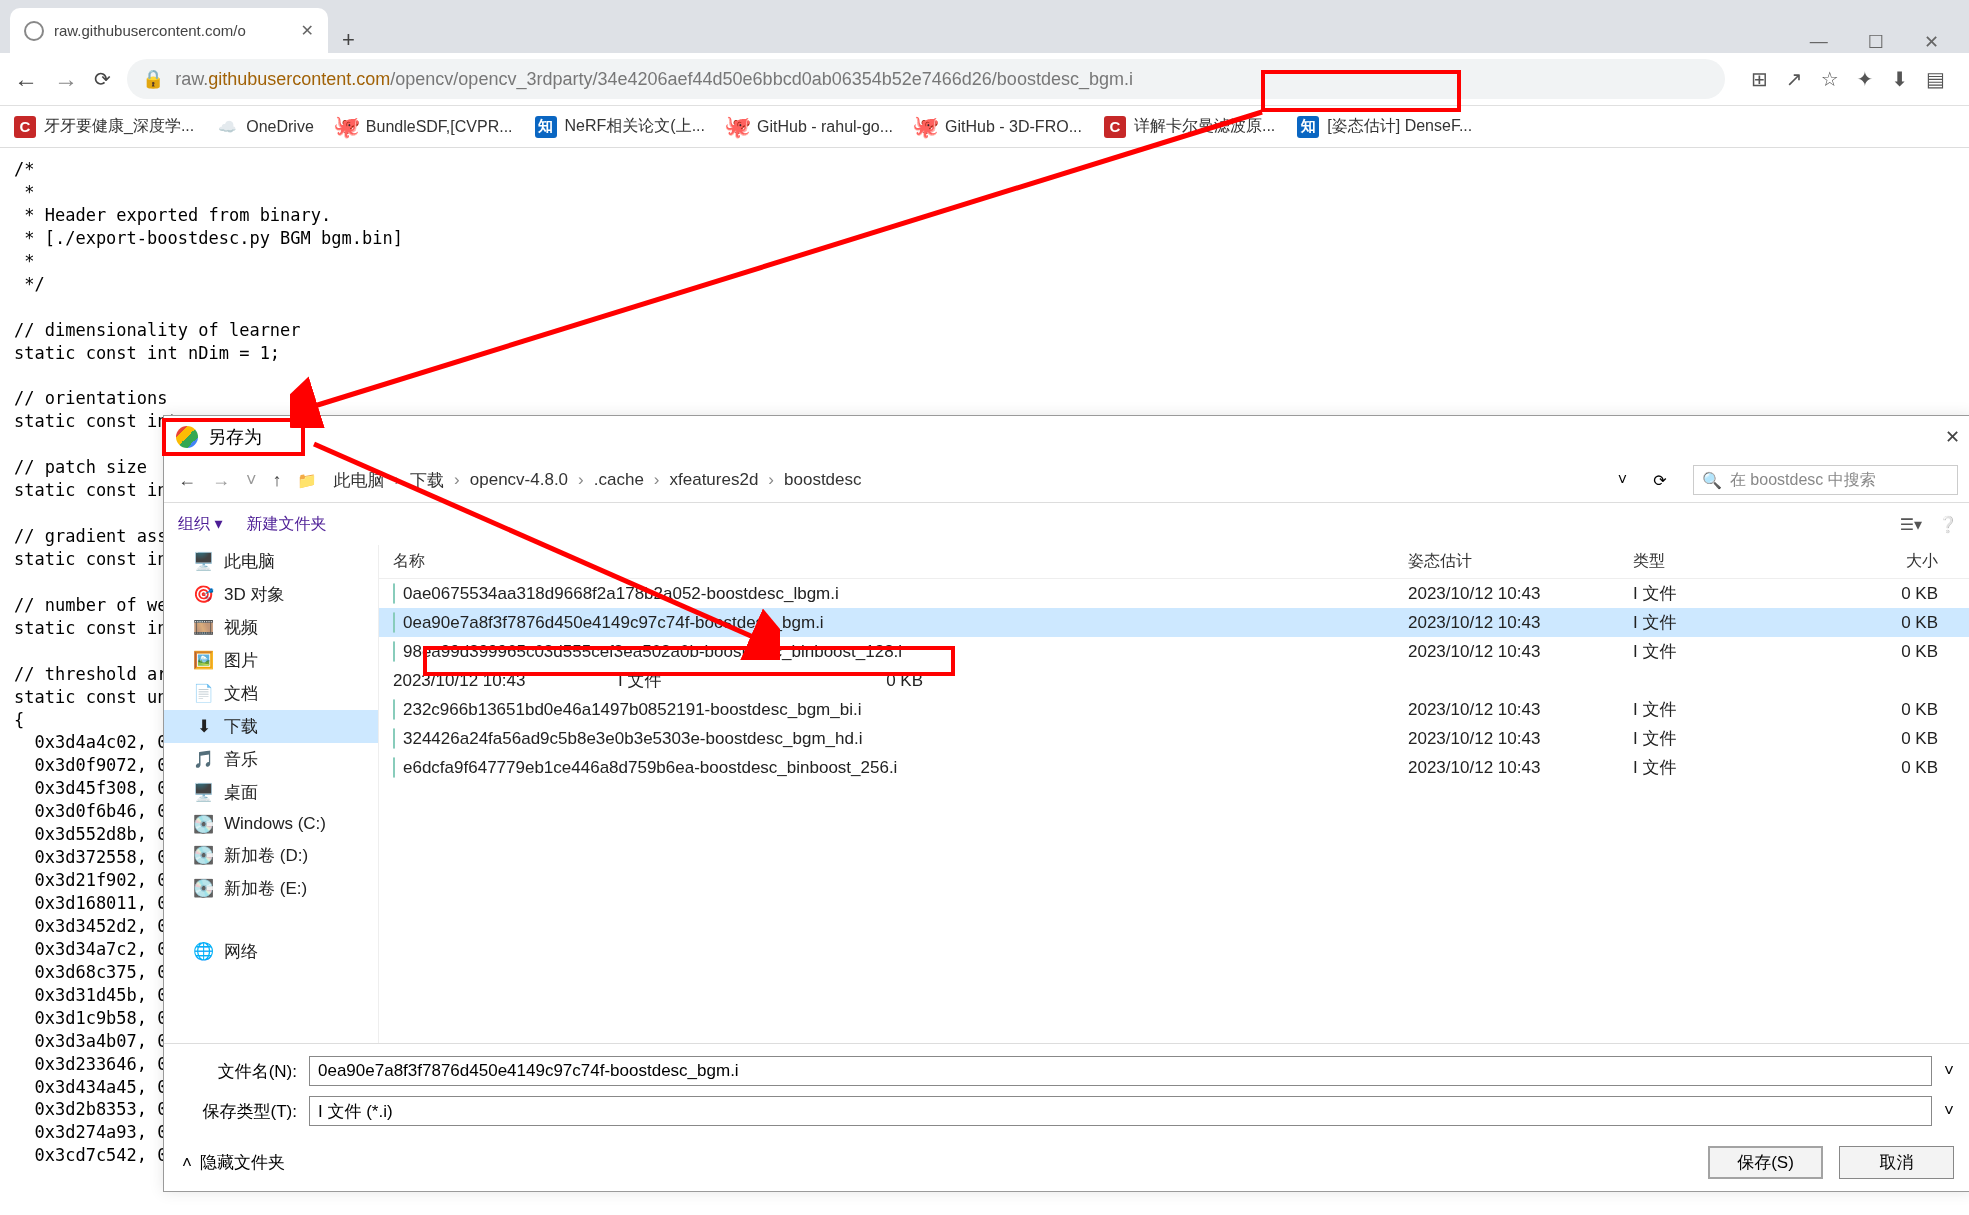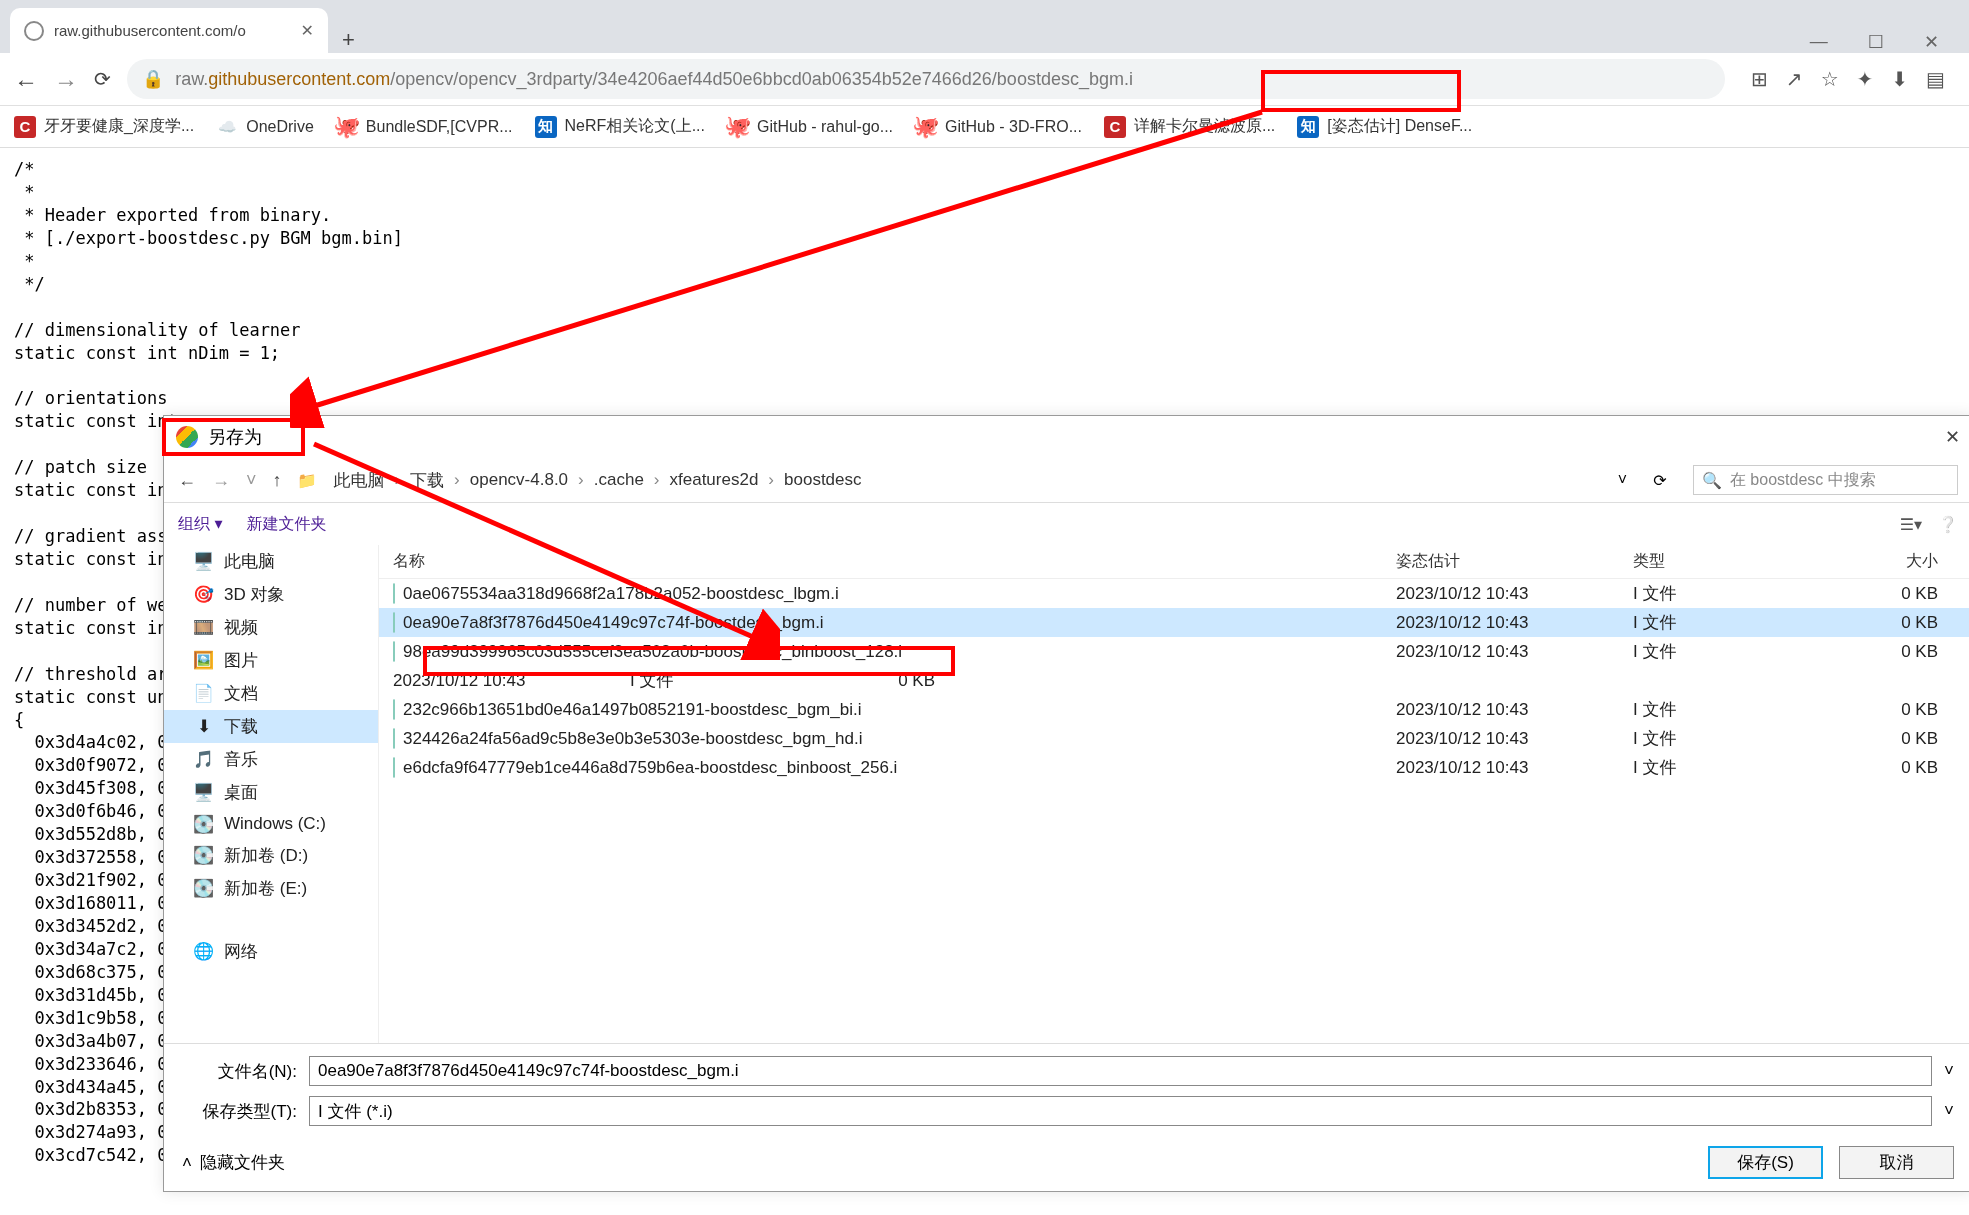--- a/index.html
+++ b/index.html
@@ -54,34 +54,34 @@
 .dlg-toolbar-right { margin-left: auto; display: flex; gap: 16px; align-items: center; color: #555; }
 .dlg-body { flex: 1; display: flex; overflow: hidden; }
 .dlg-side { width: 215px; border-right: 1px solid #eee; overflow: hidden; }
 .side-item { display: flex; align-items: center; gap: 10px; padding: 5px 10px 5px 30px; font-size: 17px; color: #222; }
 .side-item.selected { background: #cde8ff; }
 .side-item .icn { width: 20px; height: 20px; display: flex; align-items: center; justify-content: center; }
 .dlg-files { flex: 1; display: flex; flex-direction: column; }
 .file-header { display: flex; font-size: 16px; color: #333; padding: 6px 14px; border-bottom: 1px solid #eee; }
 .col-name { flex: 1; }
 .col-date { width: 225px; }
-.col-type { width: 195px; margin-left: 12px; }
+.col-type { width: 195px; }
 .col-size { width: 130px; text-align: right; padding-right: 20px; }
 .file-row { display: flex; padding: 3px 14px; font-size: 17px; color: #222; align-items: center; }
 .file-row.selected { background: #cde8ff; }
 .file-row .ficn { width: 20px; height: 20px; margin-right: 8px; background: linear-gradient(135deg,#b7e0f4,#e6f6fd); border: 1px solid #8cb; border-radius: 2px; }
 .dlg-bottom { border-top: 1px solid #ddd; padding: 12px 18px 8px; display: flex; flex-direction: column; gap: 10px; }
 .frow { display: flex; align-items: center; gap: 12px; font-size: 17px; }
 .frow label { width: 115px; text-align: right; }
 .frow .finput { flex: 1; border: 1px solid #888; height: 30px; padding: 0 8px; display: flex; align-items: center; font-size: 17px; }
 .dlg-buttons { display: flex; align-items: center; padding: 12px 18px; }
 .hide-folders { display: flex; align-items: center; gap: 8px; font-size: 17px; }
 .btns { margin-left: auto; display: flex; gap: 16px; }
 .btn { width: 115px; height: 33px; border: 1px solid #888; background: #f3f3f3; font-size: 17px; display: flex; align-items: center; justify-content: center; }
-.btn.primary { border: 2px solid #0ea5e9; margin-left: 24px; }
+.btn.primary { border: 2px solid #a3a3a3; margin-left: 24px; }
 </style>
 </head>
 <body>
 
 <div class="browser-top">
   <div class="tab">
     <span class="tab-favicon"></span>
     <span>raw.githubusercontent.com/o</span>
     <span class="tab-close">✕</span>
   </div>

